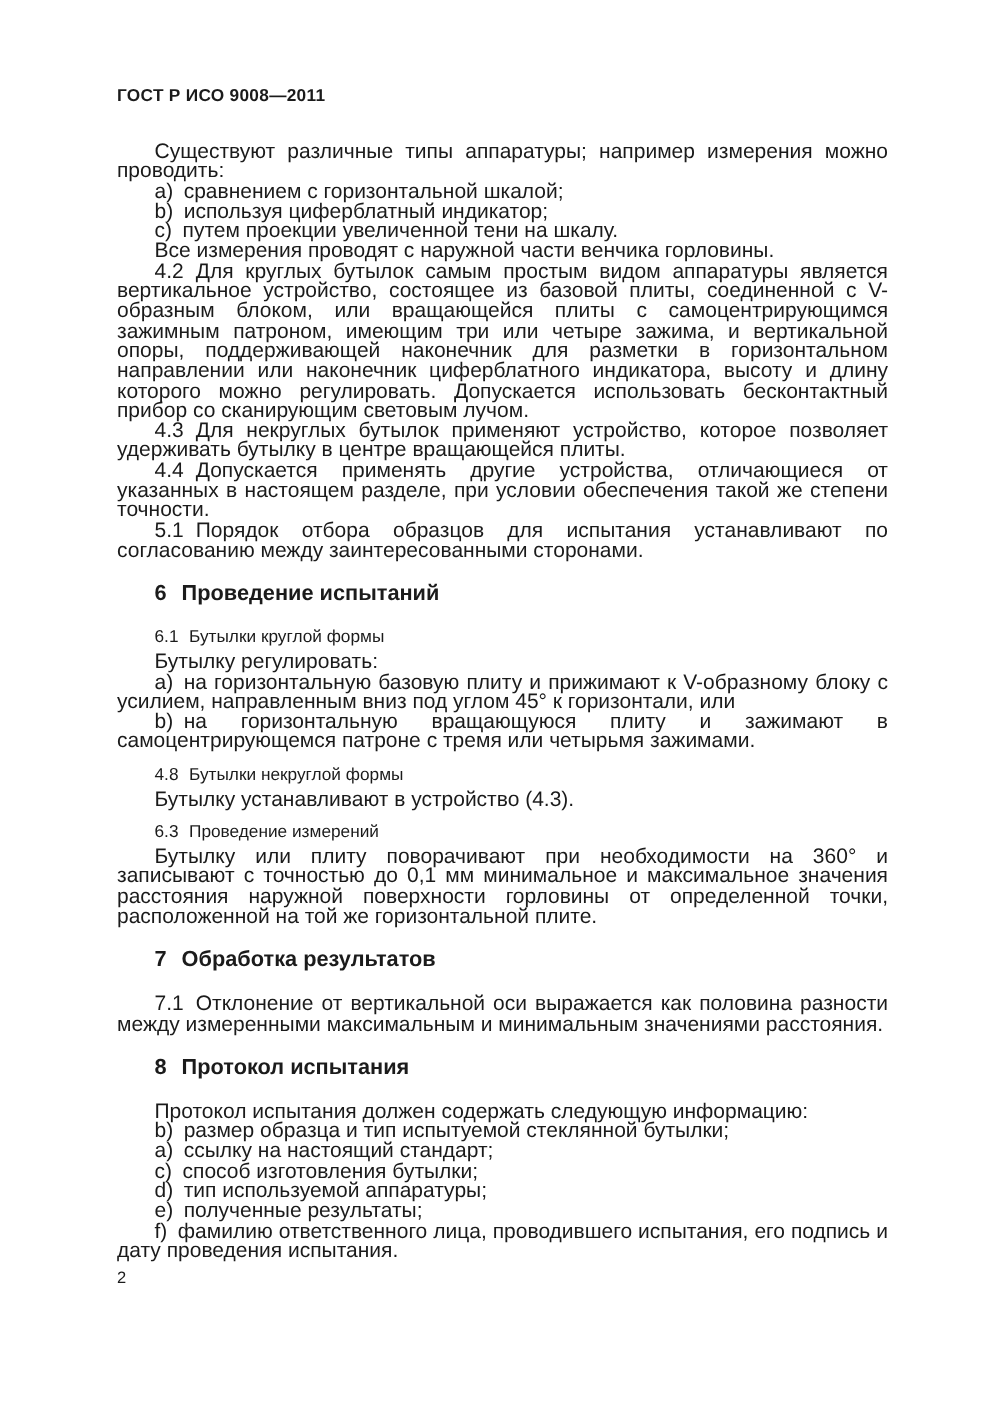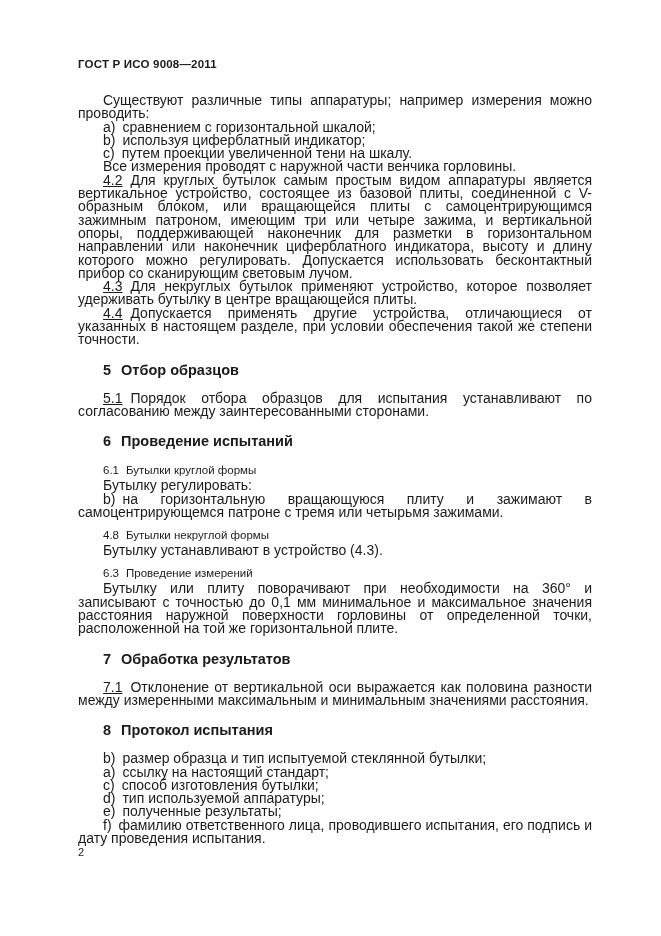--- a/index.html
+++ b/index.html
@@ -29,21 +29,21 @@
     letter-spacing: 0.2px;
   }
   .p {
     font-size: 14px;
     line-height: 13.3px;
     text-align: justify;
     text-indent: 25px;
     hyphens: auto;
     -webkit-hyphens: auto;
   }
-  .p .num { margin-right: 8px; text-decoration: underline; }
+  .p .num { margin-right: 8px; }
   .p .marker { margin-right: 7px; }
   h1.section {
     font-size: 14.5px;
     font-weight: bold;
     line-height: 17px;
     text-indent: 25px;
     margin: 15px 0 13px 0;
   }
   h1.section .hnum { margin-right: 10px; }
   h2.subsection {
@@ -72,36 +72,37 @@
     <p class="p">Существуют различные типы аппаратуры; например измерения можно проводить:</p>
     <p class="p"><span class="marker">a)</span><span>сравнением с горизонтальной шкалой;</span></p>
     <p class="p"><span class="marker">b)</span><span>используя циферблатный индикатор;</span></p>
     <p class="p"><span class="marker">c)</span><span>путем проекции увеличенной тени на шкалу.</span></p>
     <p class="p">Все измерения проводят с наружной части венчика горловины.</p>
 
     <p class="p"><span class="num">4.2</span><span>Для круглых бутылок самым простым видом аппаратуры является вертикальное устройство, состоящее из базовой плиты, соединенной с V-образным блоком, или вращающейся плиты с самоцентрирующимся зажимным патроном, имеющим три или четыре зажима, и вертикальной опоры, поддерживающей наконечник для разметки в горизонтальном направлении или наконечник циферблатного индикатора, высоту и длину которого можно регулировать. Допускается использовать бесконтактный прибор со сканирующим световым лучом.</span></p>
     <p class="p"><span class="num">4.3</span><span>Для некруглых бутылок применяют устройство, которое позволяет удерживать бутылку в центре вращающейся плиты.</span></p>
     <p class="p"><span class="num">4.4</span><span>Допускается применять другие устройства, отличающиеся от указанных в настоящем разделе, при условии обеспечения такой же степени точности.</span></p>
 
-    <h1 class="section"><span class="hnum">5</span><span>Отбор образцов</span></h1>
     <p class="p"><span class="num">5.1</span><span>Порядок отбора образцов для испытания устанавливают по согласованию между заинтересованными сторонами.</span></p>
 
     <h1 class="section"><span class="hnum">6</span><span>Проведение испытаний</span></h1>
     <h2 class="subsection"><span class="hnum">6.1</span><span>Бутылки круглой формы</span></h2>
     <p class="p">Бутылку регулировать:</p>
+    <p class="p"><span class="marker">a)</span><span>на горизонтальную базовую плиту и прижимают к V-образному блоку с усилием, направленным вниз под углом 45° к горизонтали, или</span></p>
     <p class="p"><span class="marker">b)</span><span>на горизонтальную вращающуюся плиту и зажимают в самоцентрирующемся патроне с тремя или четырьмя зажимами.</span></p>
     <h2 class="subsection"><span class="hnum">4.8</span><span>Бутылки некруглой формы</span></h2>
     <p class="p">Бутылку устанавливают в устройство (4.3).</p>
     <h2 class="subsection"><span class="hnum">6.3</span><span>Проведение измерений</span></h2>
     <p class="p">Бутылку или плиту поворачивают при необходимости на 360° и записывают с точностью до 0,1 мм минимальное и максимальное значения расстояния наружной поверхности горловины от определенной точки, расположенной на той же горизонтальной плите.</p>
 
     <h1 class="section"><span class="hnum">7</span><span>Обработка результатов</span></h1>
     <p class="p"><span class="num">7.1</span><span>Отклонение от вертикальной оси выражается как половина разности между измеренными максимальным и минимальным значениями расстояния.</span></p>
 
     <h1 class="section"><span class="hnum">8</span><span>Протокол испытания</span></h1>
+    <p class="p">Протокол испытания должен содержать следующую информацию:</p>
     <p class="p"><span class="marker">b)</span><span>размер образца и тип испытуемой стеклянной бутылки;</span></p>
     <p class="p"><span class="marker">a)</span><span>ссылку на настоящий стандарт;</span></p>
     <p class="p"><span class="marker">c)</span><span>способ изготовления бутылки;</span></p>
     <p class="p"><span class="marker">d)</span><span>тип используемой аппаратуры;</span></p>
     <p class="p"><span class="marker">e)</span><span>полученные результаты;</span></p>
     <p class="p"><span class="marker">f)</span><span>фамилию ответственного лица, проводившего испытания, его подпись и дату проведения испытания.</span></p>
 
   </div>
 
   <div class="page-number">2</div>

